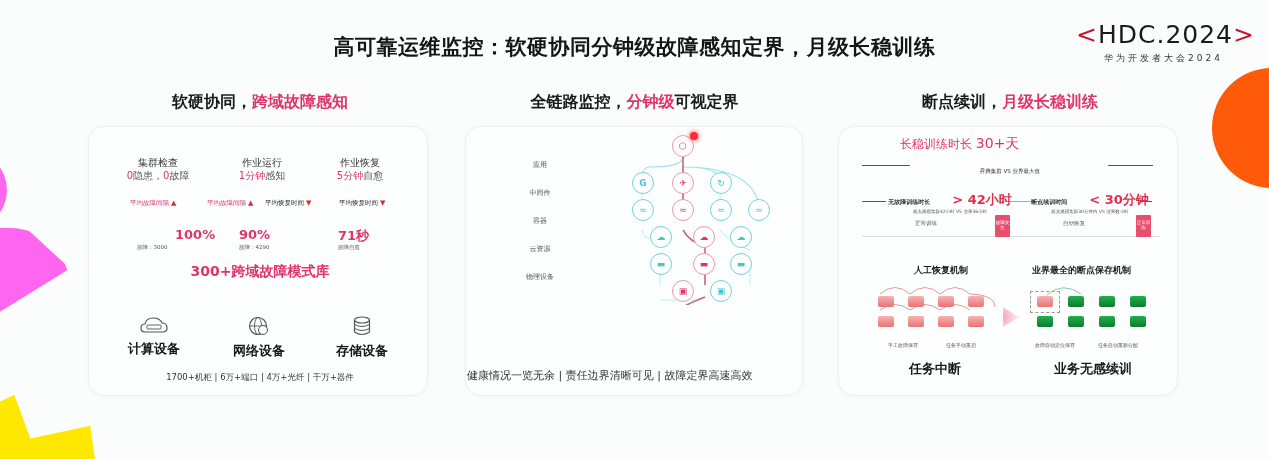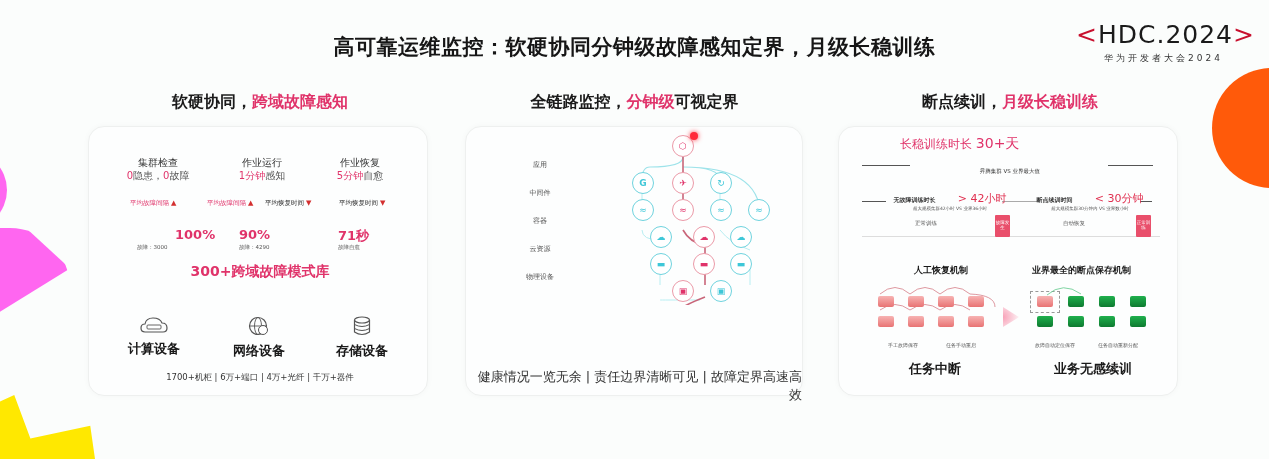--- a/index.html
+++ b/index.html
@@ -48,32 +48,32 @@
   .dev .dev-label { font-size: 13px; font-weight: bold; color: #1a1a1a; margin-top: 6px; }
   .s1-foot { left: 90px; top: 372px; width: 340px; text-align: center; font-size: 8.5px; color: #333; }
 
   
   .s2-title { left: 467px; top: 92px; width: 335px; }
   .s2-card { left: 465px; top: 126px; width: 338px; height: 270px; }
   .layer-label { position: absolute; left: 520px; font-size: 7px; color: #555; width: 40px; text-align: center; }
   .node { position: absolute; width: 22px; height: 22px; border-radius: 50%; border: 1.5px solid #6fd3de; background: #fff; display: flex; align-items: center; justify-content: center; font-size: 9px; color: #3ec7d8; }
   .node.red { border-color: #eb9aa8; color: #e0336a; }
   .s2-desc { left: 500px; top: 320px; width: 290px; text-align: center; font-size: 6.5px; color: #333; line-height: 12px; }
-  .s2-foot { left: 467px; top: 368px; width: 335px; text-align: right; font-size: 13px; color: #333; }
+  .s2-foot { left: 467px; top: 368px; width: 335px; text-align: left; font-size: 11px; color: #333; }
 
   
   .s3-title { left: 840px; top: 92px; width: 340px; }
   .s3-card { left: 838px; top: 126px; width: 340px; height: 270px; }
   .s3-headline { left: 900px; top: 135px; width: 220px; font-size: 12px; color: #e0336a; }
   .s3-headline .num { font-size: 14px; }
   .s3-sub { left: 900px; top: 168px; width: 220px; text-align: center; font-size: 5.5px; color: #333; }
   .hline { position: absolute; height: 1px; background: #555; }
   .cmp { position: absolute; top: 191px; width: 140px; text-align: center; }
   .cmp .t { font-size: 6px; font-weight: bold; color: #333; }
-  .cmp .t .pink { font-size: 11px; color: #e03050; font-weight: normal; margin-left: 20px; }
+  .cmp .t .pink { font-size: 13px; color: #e03050; font-weight: bold; margin-left: 20px; }
   .cmp .d { font-size: 4.5px; color: #555; }
   .phase { position: absolute; top: 220px; font-size: 5.5px; color: #555; }
   .pbadge { position: absolute; top: 215px; width: 15px; height: 22px; background: #e94f6b; color: #fff; font-size: 4.5px; text-align: center; padding-top: 5px; border-radius: 1px; }
   .mech-title { position: absolute; top: 264px; font-size: 9px; font-weight: bold; color: #1a1a1a; }
   .blk { position: absolute; width: 16px; height: 11px; border-radius: 2px; }
   .blk.r { background: linear-gradient(#f7b3b3, #e87373); }
   .blk.g { background: linear-gradient(#1fb04d, #0e7a30); }
   .cap { position: absolute; top: 342px; font-size: 5px; color: #555; }
   .mech-result { position: absolute; top: 360px; font-size: 13px; font-weight: bold; color: #1a1a1a; }
 </style>

